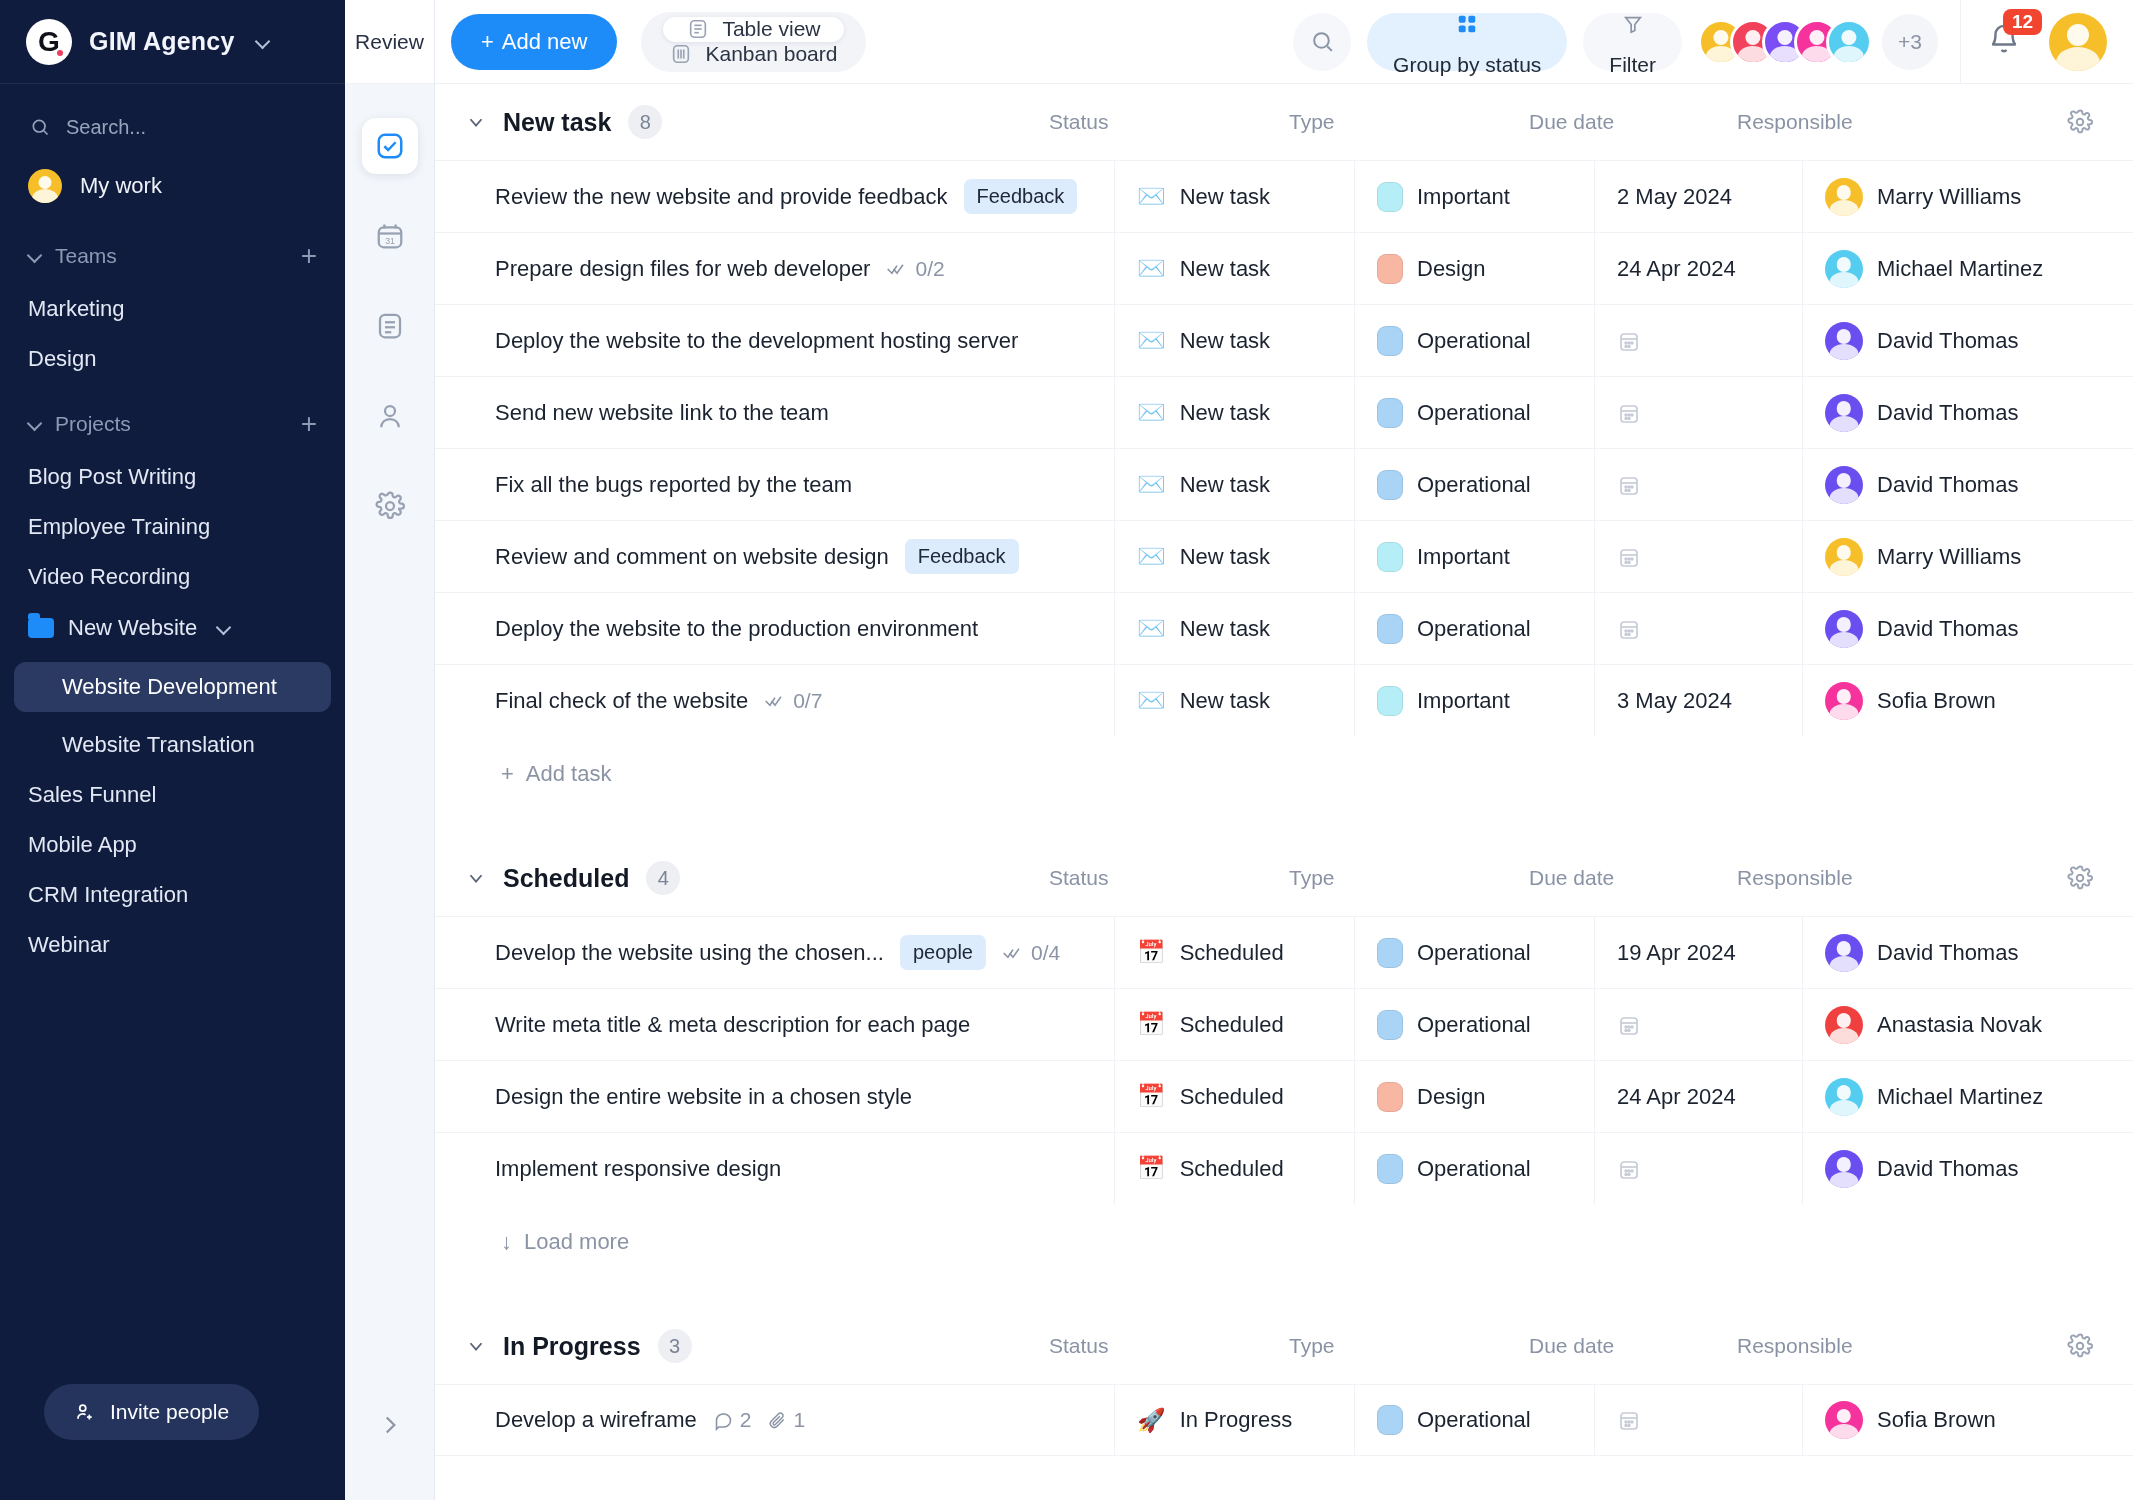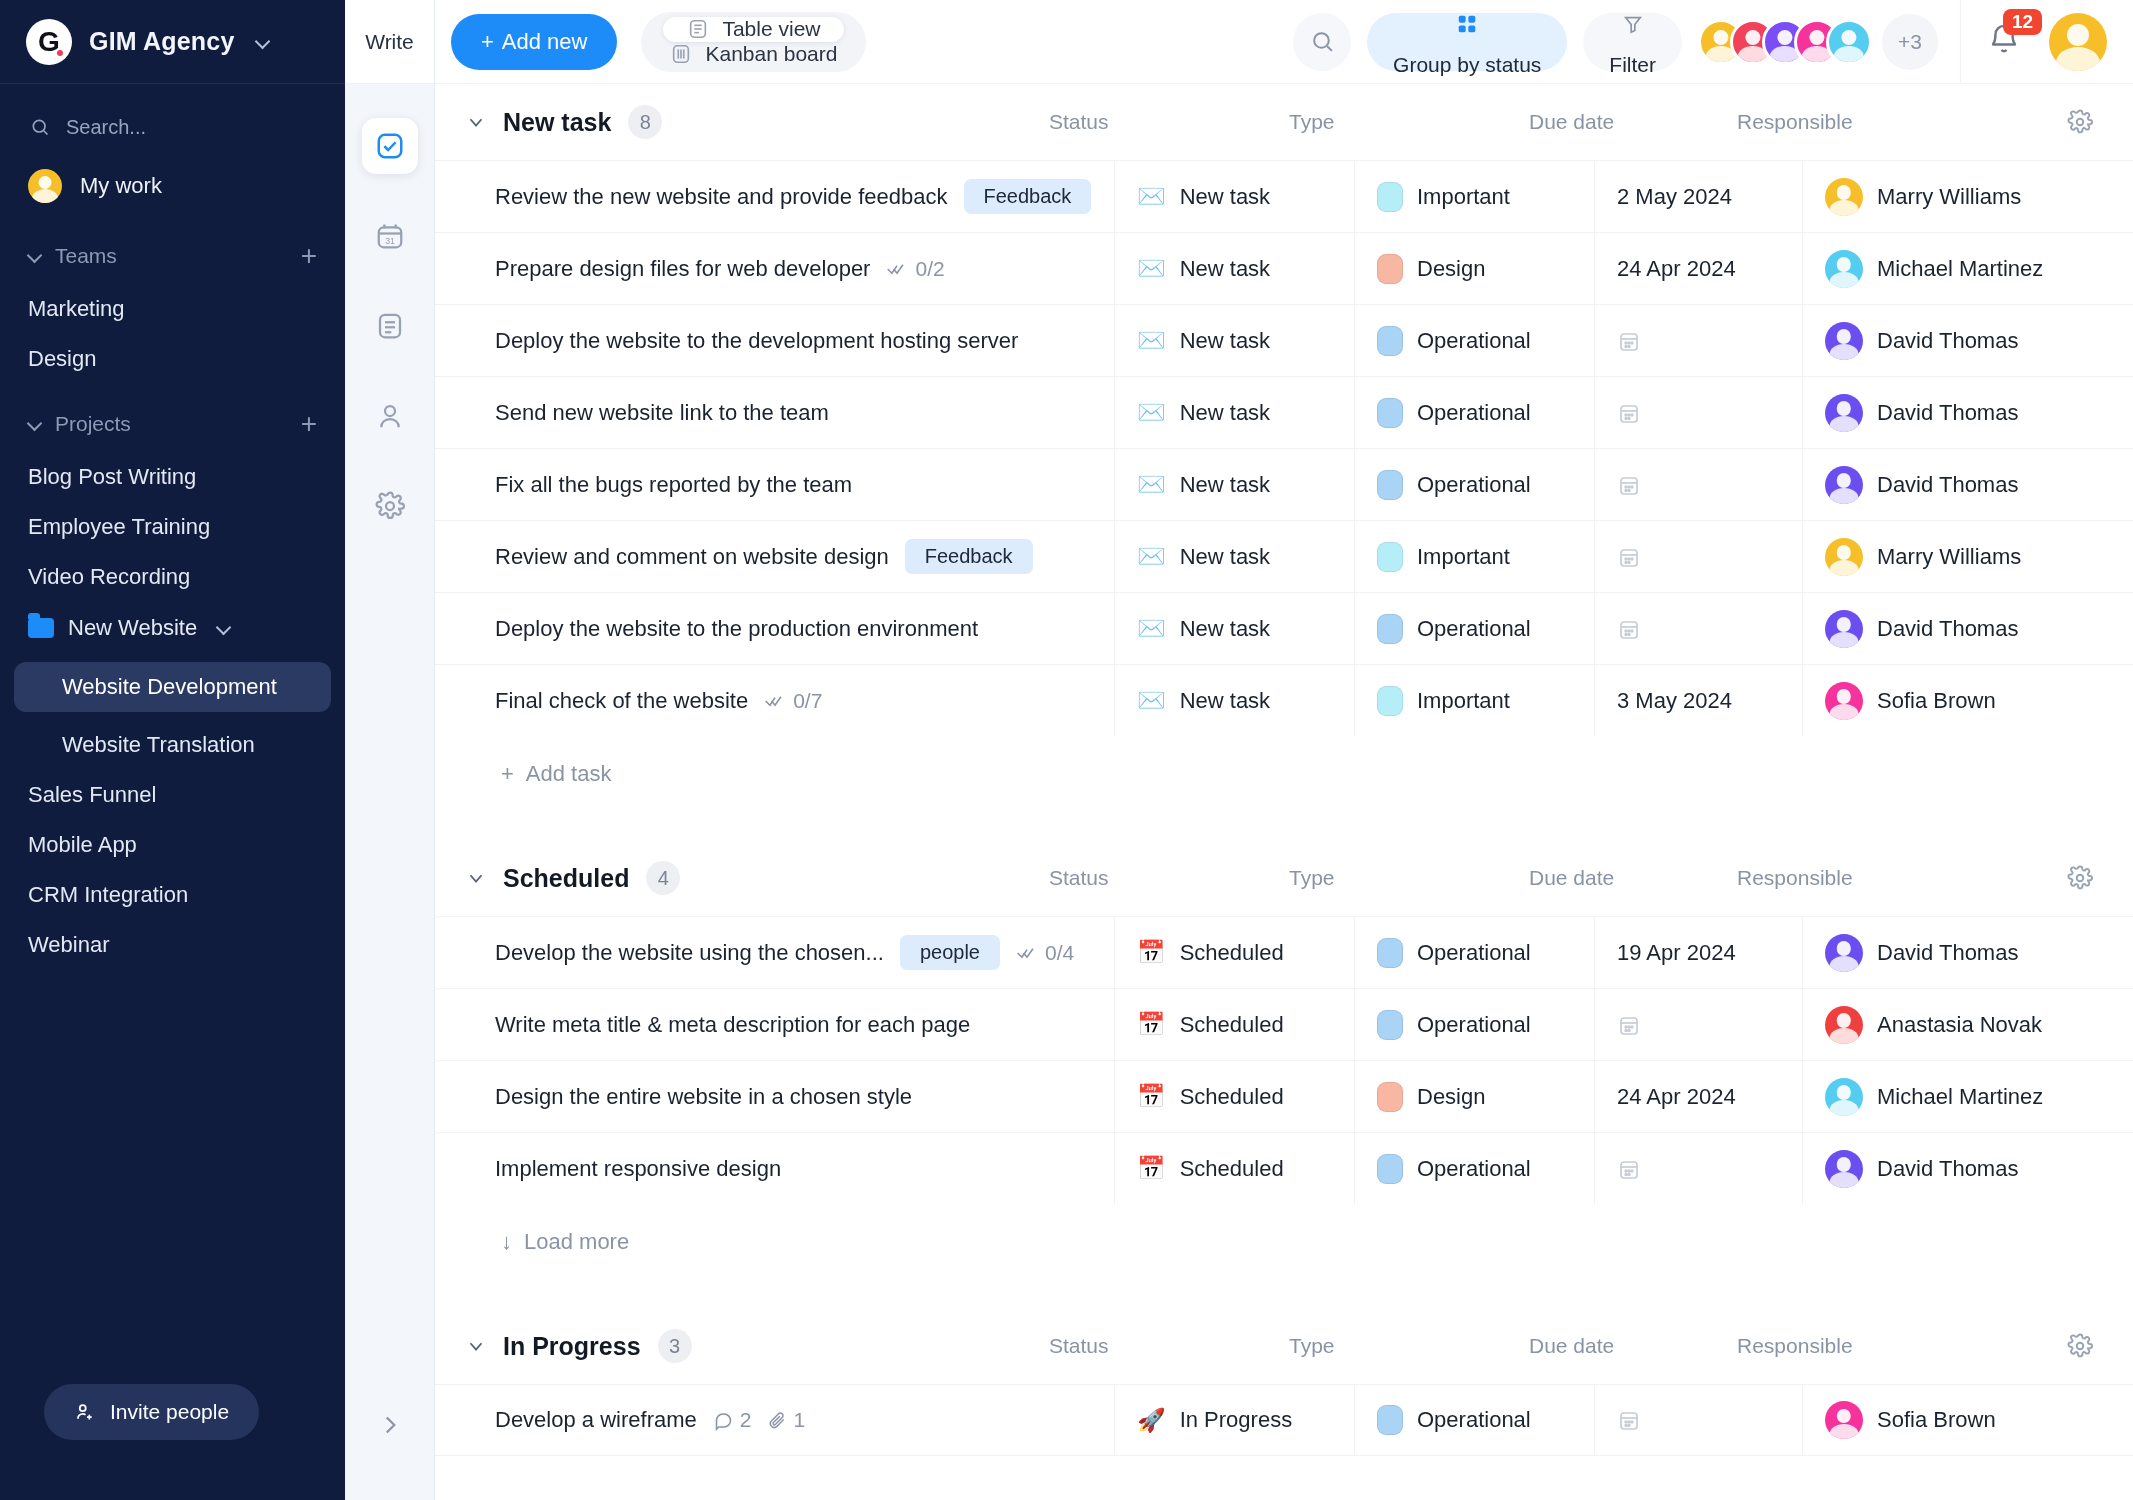--- a/index.html
+++ b/index.html
@@ -215,21 +215,21 @@
     border-right: 1px solid #f0f2f6; height: 72px; overflow: hidden;
   }
   .cell {
     display: flex; align-items: center; gap: 14px; height: 72px;
     padding-left: 22px; font-size: 22px; color: #1b2330;
     border-right: 1px solid #f0f2f6;
   }
   .cell.last { border-right: none; }
   .tag {
     background: #dcecfd; color: #20293a; border-radius: 7px;
-    font-size: 20px; padding: 6px 20px; white-space: nowrap;
+    font-size: 20px; padding: 6px 13px; white-space: nowrap;
   }
   .subtask { display: inline-flex; align-items: center; gap: 7px; color: #8b94a5; font-size: 21px; }
   .meta-ic { display: inline-flex; align-items: center; gap: 6px; color: #8b94a5; font-size: 21px; }
   .type-chip {
     width: 26px; height: 30px; border-radius: 9px; flex: none;
     border: 1px solid rgba(0,0,0,.08);
   }
   .status-emoji { font-size: 23px; line-height: 1; }
   .cal-empty { color: #c7ccd6; display:inline-flex; }
   .gear { color: #9aa3b3; cursor: pointer; display:inline-flex; }
@@ -331,21 +331,21 @@
             <path d="M4.5 19c0-3.2 2.5-5.4 5.5-5.4 1.2 0 2.3.35 3.2.95"></path>
             <line x1="17.5" y1="14.5" x2="17.5" y2="20"></line>
             <line x1="14.8" y1="17.2" x2="20.2" y2="17.2"></line>
           </svg>
         <span>Invite people</span>
       </button>
     </div>
   </aside>
 
   <nav class="tools">
-    <div class="tools-title">Write</div>
+    <div class="tools-title">Review</div>
     <div class="tool-btn active">
       <svg width="30" height="30" viewBox="0 0 24 24" fill="none" stroke="currentColor" stroke-width="2">
           <rect x="3" y="3" width="18" height="18" rx="5"></rect>
           <path d="M7.5 12.2l3 3 6-6.2"></path>
         </svg>
     </div>
     <div class="tool-btn">
       <svg width="30" height="30" viewBox="0 0 24 24" fill="none" stroke="currentColor" stroke-width="1.8">
           <rect x="3" y="5" width="18" height="16" rx="4"></rect>
           <line x1="3" y1="10" x2="21" y2="10"></line>

